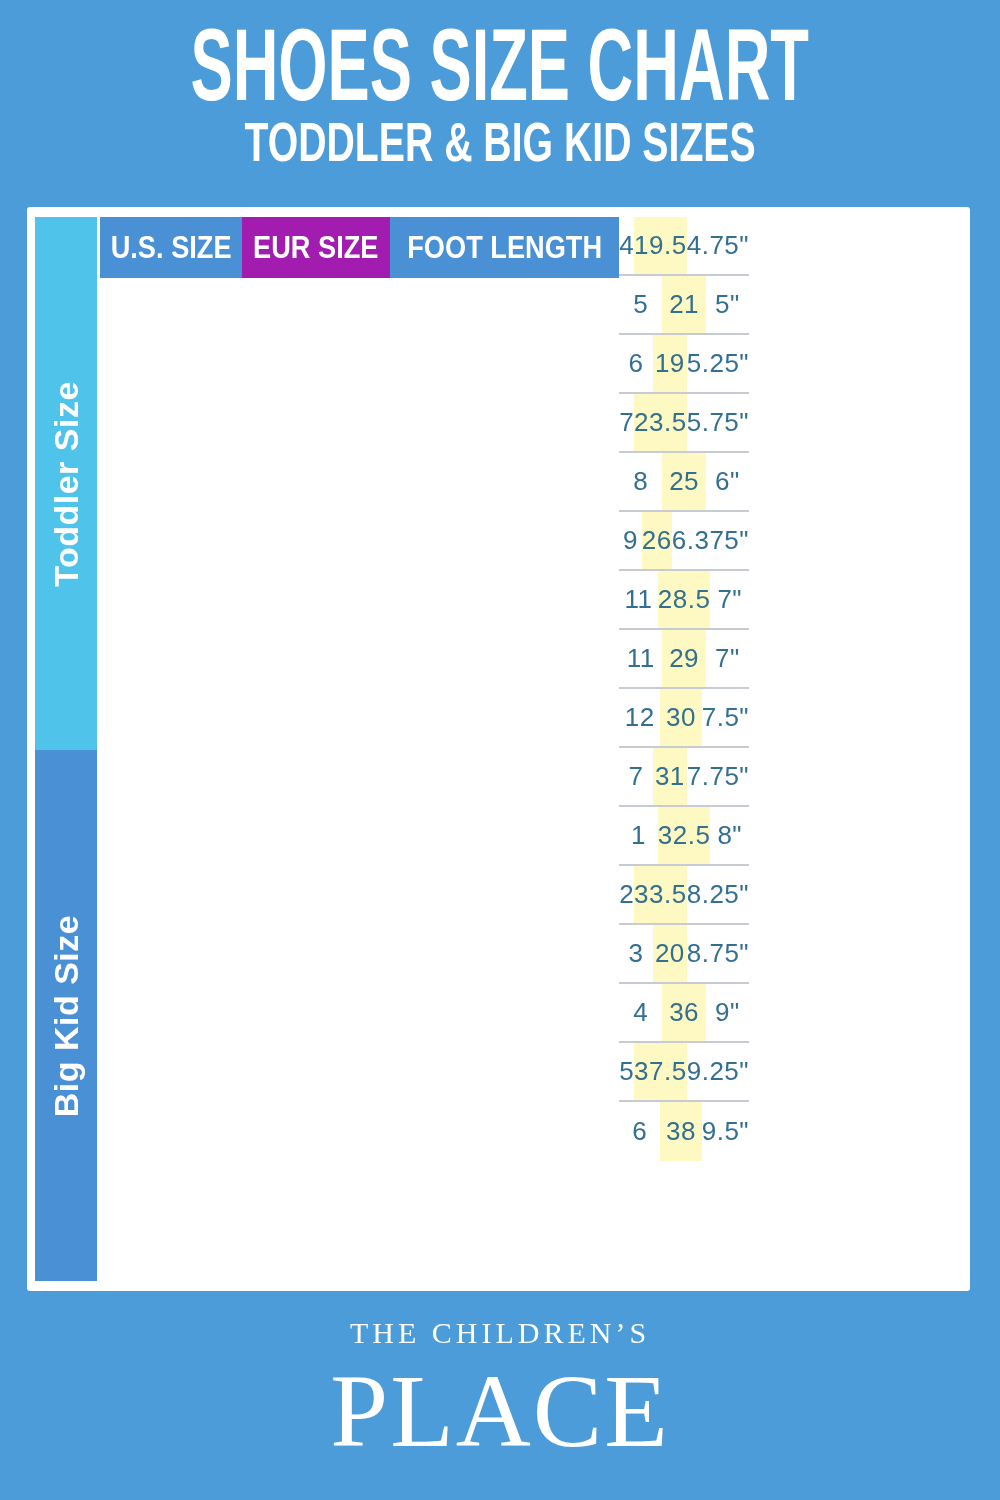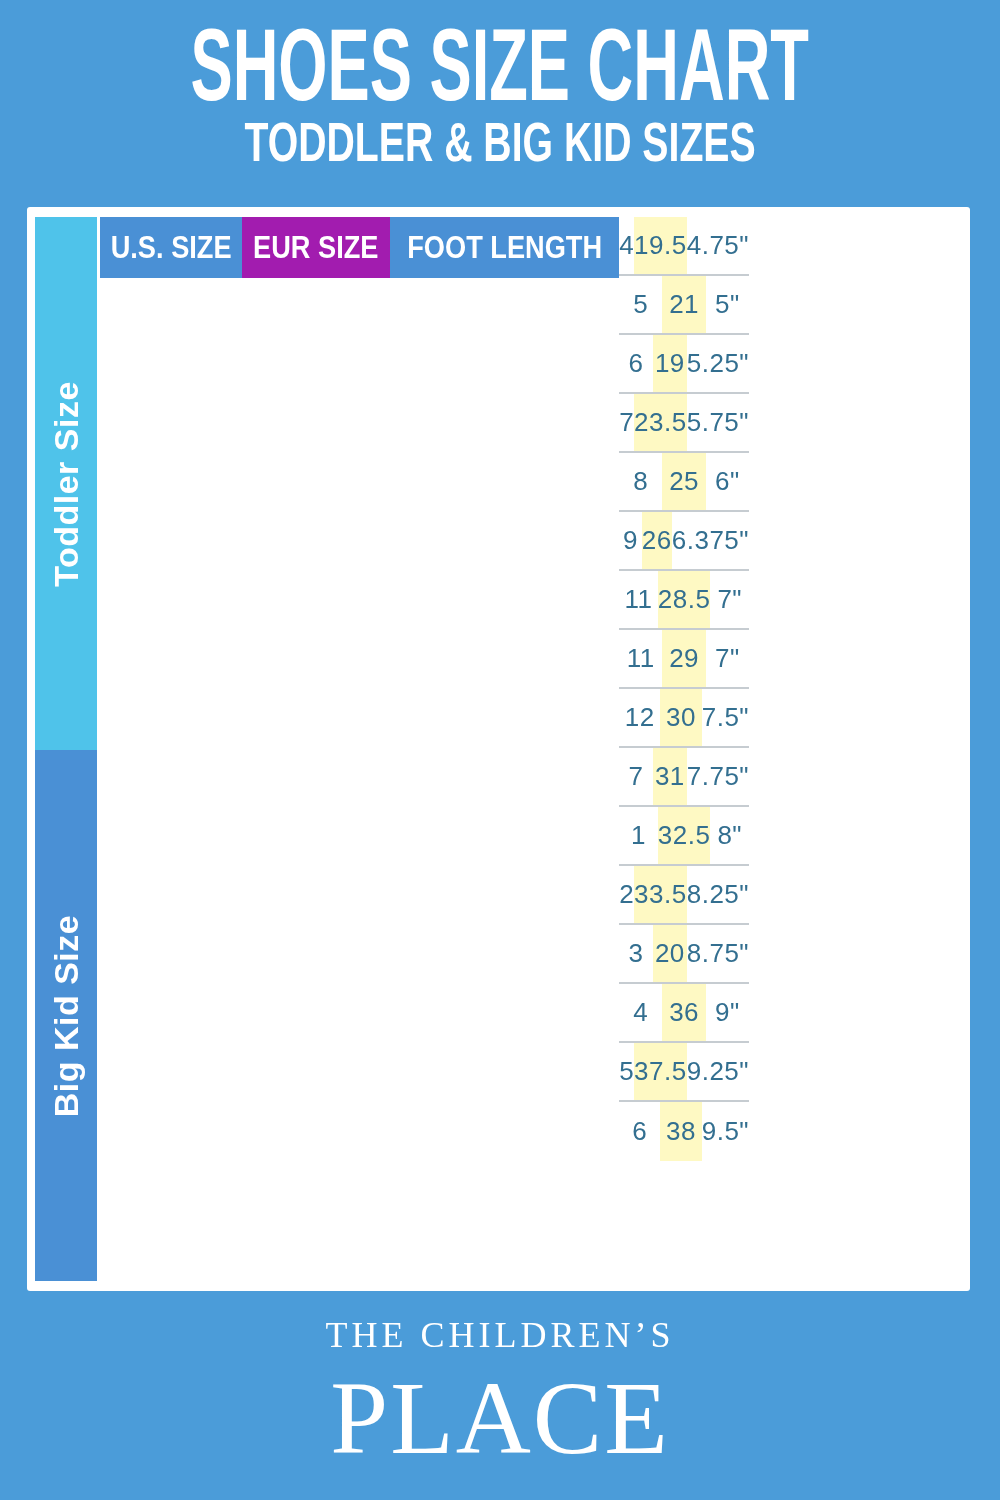--- a/index.html
+++ b/index.html
@@ -68,21 +68,21 @@
     flex: 1; display: flex; align-items: center; justify-content: center;
     color: #336F90; font-size: 26px; font-weight: 400; background: #FFFFFF;
     letter-spacing: 0.5px;
   }
   .cell.eur { background: #fef9c3; }
 
   
   .brand { position: absolute; left: 0; right: 0; top: 1316px; text-align: center; color: #FFFFFF; }
   .brand-top {
     font-family: "Liberation Serif", serif;
-    font-size: 36px; letter-spacing: 4px; line-height: 1.1;
+    font-size: 30px; letter-spacing: 4px; line-height: 1.1;
   }
   .brand-bottom {
     font-family: "Liberation Serif", serif;
     font-size: 104px; letter-spacing: 2px; line-height: 1.0; margin-top: 10px;
   }
 </style>
 </head>
 <body>
 
 <div class="poster">

